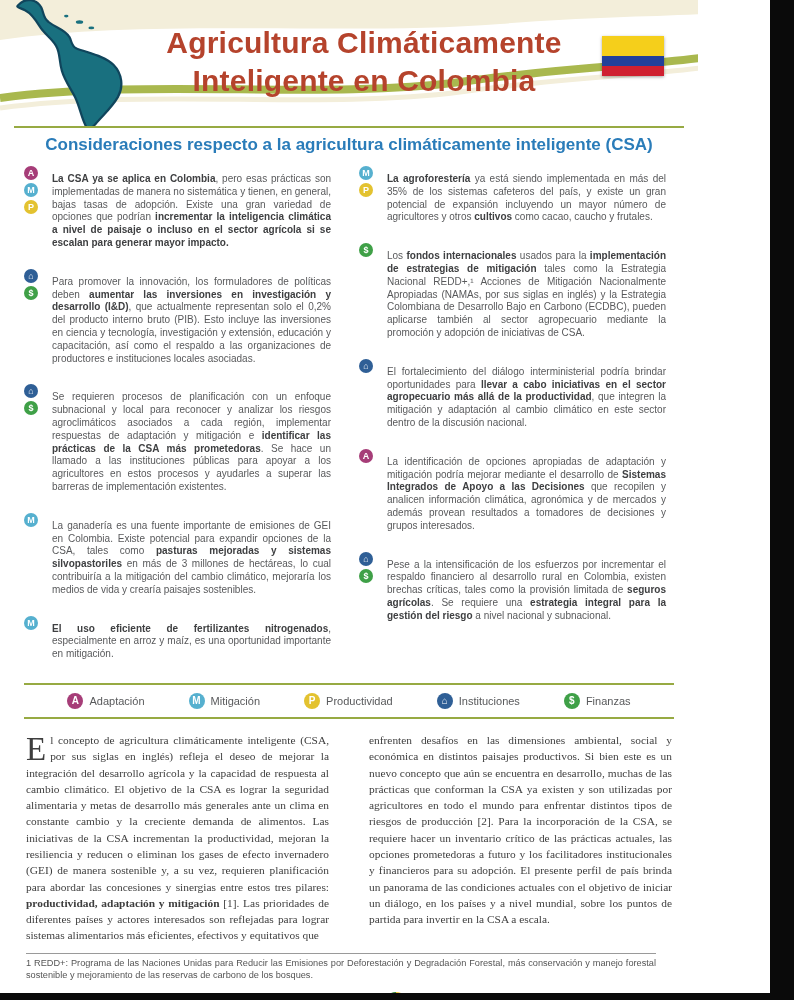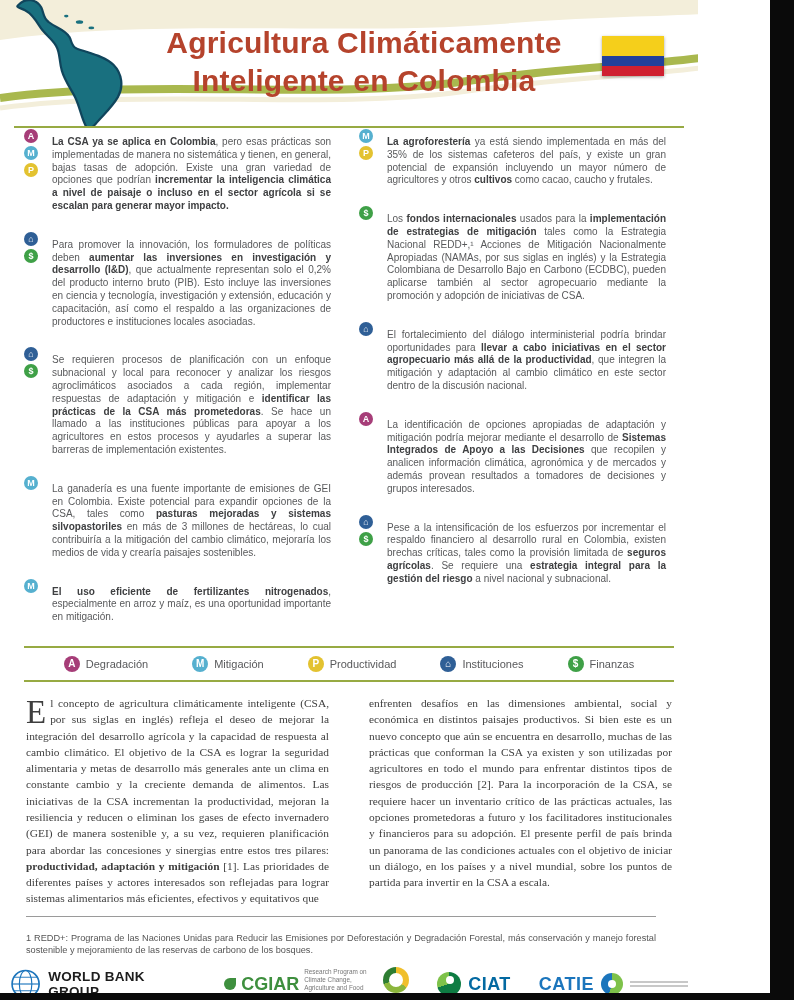--- a/index.html
+++ b/index.html
@@ -62,21 +62,21 @@
   .intro p{
     margin:0;font-family:"Liberation Serif",serif;font-size:11.4px;line-height:1.43;
     color:#3e3e3e;text-align:justify;
   }
   .intro .col1 p::first-letter{
     float:left;font-size:33px;line-height:.85;padding:3px 4px 0 0;color:#3e3e3e;
   }
 
   
   .footnote{
-    margin:9px 42px 0 26px;border-top:1px solid #9a9a9a;padding-top:16px;
+    margin:9px 42px 0 26px;border-top:1px solid #9a9a9a;padding-top:4px;
     font-size:9.2px;line-height:1.3;color:#555;text-align:justify;
   }
 
   
   .footer{display:flex;align-items:center;justify-content:center;gap:28px;padding:10px 10px 0 10px;}
   .logo{display:flex;align-items:center;gap:7px;}
   .wb-text{font-weight:bold;font-size:13.5px;color:#1d1d1d;letter-spacing:.3px;}
   .cgiar-text{font-weight:bold;font-size:18px;color:#3e8f3e;}
   .cgiar-leaf{width:12px;height:12px;border-radius:50% 0 50% 50%;background:#3e8f3e;}
   .ccafs-block{display:flex;align-items:center;gap:5px;}
@@ -126,20 +126,21 @@
       <div>Inteligente en Colombia</div>
     </div>
     <div class="flag">
       <div class="f-y" style="background: rgb(245, 207, 27);"></div>
       <div class="f-b" style="background: rgb(33, 64, 154);"></div>
       <div class="f-r" style="background: rgb(207, 32, 48);"></div>
     </div>
   </div>
 
   <div class="sec-rule"></div>
+  <div class="sec-heading">Consideraciones respecto a la agricultura climáticamente inteligente (CSA)</div>
 
   <div class="cols">
 
     <div class="col">
       <div class="item">
         <div class="icstack">
           <span class="ic" style="background: rgb(166, 61, 120);">A</span>
           <span class="ic" style="background: rgb(86, 176, 207);">M</span>
           <span class="ic" style="background: rgb(227, 194, 48);">P</span>
         </div>
@@ -205,21 +206,21 @@
           <span class="ic" style="background: rgb(63, 160, 71);">$</span>
         </div>
         <p class="itext">Pese a la intensificación de los esfuerzos por incrementar el respaldo financiero al desarrollo rural en Colombia, existen brechas críticas, tales como la provisión limitada de <b>seguros agrícolas</b>. Se requiere una <b>estrategia integral para la gestión del riesgo</b> a nivel nacional y subnacional.</p>
       </div>
     </div>
   </div>
 
   <div class="legend">
     <div class="leg-entry">
       <span class="ic" style="background: rgb(166, 61, 120);">A</span>
-      <span class="leg-label">Degradación</span>
+      <span class="leg-label">Adaptación</span>
     </div>
     <div class="leg-entry">
       <span class="ic" style="background: rgb(86, 176, 207);">M</span>
       <span class="leg-label">Mitigación</span>
     </div>
     <div class="leg-entry">
       <span class="ic" style="background: rgb(227, 194, 48);">P</span>
       <span class="leg-label">Productividad</span>
     </div>
     <div class="leg-entry">

